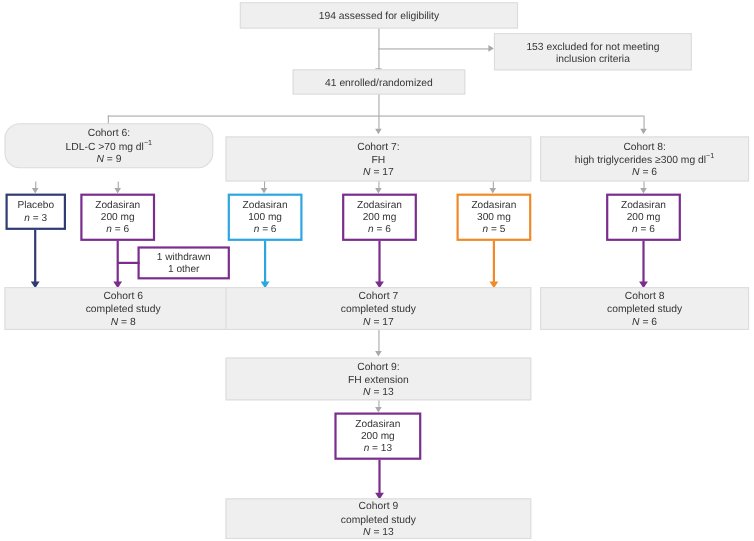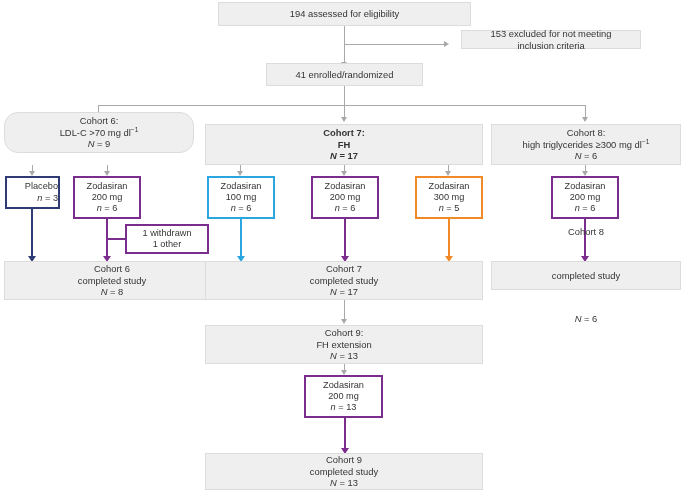--- a/index.html
+++ b/index.html
@@ -84,21 +84,21 @@
   <div class="box gbox" style="left:218px;top:2px;width:253px;height:24px;text-align:center;">
     <span class="ln">194 assessed for eligibility</span>
   </div>
 
   <div class="ln-v" style="left:344px;top:26px;height:38px;"></div>
   <div class="arrow" style="left:340.5px;top:62px;"></div>
 
   <div class="ln-h" style="left:344px;top:44px;width:101px;"></div>
   <div class="arrow-r" style="left:444px;top:40.5px;"></div>
 
-  <div class="box gbox" style="left:461px;top:30px;width:180px;height:19px;">
+  <div class="box gbox" style="left:449px;top:30px;width:180px;height:34px;">
     <span class="ln">153 excluded for not meeting</span>
     <span class="ln">inclusion criteria</span>
   </div>
 
   <div class="box gbox" style="left:266px;top:63px;width:157px;height:23px;">
     <span class="ln">41 enrolled/randomized</span>
   </div>
 
   <div class="ln-v" style="left:344px;top:86px;height:19px;"></div>
   <div class="ln-h" style="left:98px;top:105px;width:487px;"></div>
@@ -108,21 +108,21 @@
   <div class="arrow" style="left:94.5px;top:117px;"></div>
   <div class="arrow" style="left:340.5px;top:117px;"></div>
   <div class="arrow" style="left:581.5px;top:117px;"></div>
 
   <div class="box gbox" style="left:4px;top:112px;width:190px;height:41px;border-radius:14px;">
     <span class="ln">Cohort 6:</span>
     <span class="ln"><span>LDL-C &gt;70 mg dl</span><sup>−1</sup></span>
     <span class="ln"><span class="it">N</span><span> = 9</span></span>
   </div>
 
-  <div class="box gbox" style="left:205px;top:124px;width:278px;height:41px;font-weight:bold;">
+  <div class="box gbox" style="left:205px;top:124px;width:278px;height:41px;">
     <span class="ln">Cohort 7:</span>
     <span class="ln">FH</span>
     <span class="ln"><span class="it">N</span><span> = 17</span></span>
   </div>
 
   <div class="box gbox" style="left:491px;top:124px;width:190px;height:41px;">
     <span class="ln">Cohort 8:</span>
     <span class="ln"><span>high triglycerides ≥300 mg dl</span><sup>−1</sup></span>
     <span class="ln"><span class="it">N</span><span> = 6</span></span>
   </div>
@@ -135,21 +135,21 @@
   <div class="ln-v" style="left:240px;top:165px;height:8px;"></div>
   <div class="arrow" style="left:236.5px;top:171px;"></div>
   <div class="ln-v" style="left:344px;top:165px;height:8px;"></div>
   <div class="arrow" style="left:340.5px;top:171px;"></div>
   <div class="ln-v" style="left:448px;top:165px;height:8px;"></div>
   <div class="arrow" style="left:444.5px;top:171px;"></div>
 
   <div class="ln-v" style="left:585px;top:165px;height:8px;"></div>
   <div class="arrow" style="left:581.5px;top:171px;"></div>
 
-  <div class="box tbox" style="left:5px;top:176px;width:55px;height:33px;border-color:#2f3b72;align-items:flex-end;">
+  <div class="box tbox" style="left:5px;top:176px;width:55px;height:33px;border-color:#2f3b72;">
     <span class="ln">Placebo</span>
     <span class="ln"><span class="it">n</span><span> = 3</span></span>
   </div>
 
   <div class="box tbox" style="left:73px;top:176px;width:68px;height:43px;border-color:#7b2d8e;">
     <span class="ln">Zodasiran</span>
     <span class="ln">200 mg</span>
     <span class="ln"><span class="it">n</span><span> = 6</span></span>
   </div>
 
@@ -206,21 +206,21 @@
     <span class="ln">completed study</span>
     <span class="ln"><span class="it">N</span><span> = 8</span></span>
   </div>
 
   <div class="box gbox" style="left:205px;top:261px;width:278px;height:39px;">
     <span class="ln">Cohort 7</span>
     <span class="ln">completed study</span>
     <span class="ln"><span class="it">N</span><span> = 17</span></span>
   </div>
 
-  <div class="box gbox" style="left:491px;top:261px;width:190px;height:29px;gap:32px;">
+  <div class="box gbox" style="left:491px;top:261px;width:190px;height:39px;">
     <span class="ln">Cohort 8</span>
     <span class="ln">completed study</span>
     <span class="ln"><span class="it">N</span><span> = 6</span></span>
   </div>
 
   <div class="ln-v" style="left:344px;top:300px;height:22px;"></div>
   <div class="arrow" style="left:340.5px;top:319px;"></div>
 
   <div class="box gbox" style="left:205px;top:325px;width:278px;height:39px;">
     <span class="ln">Cohort 9:</span>

